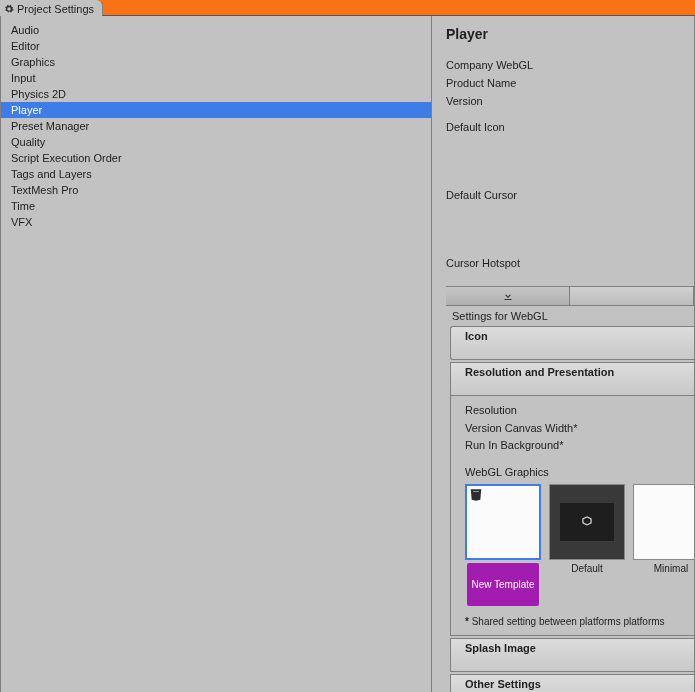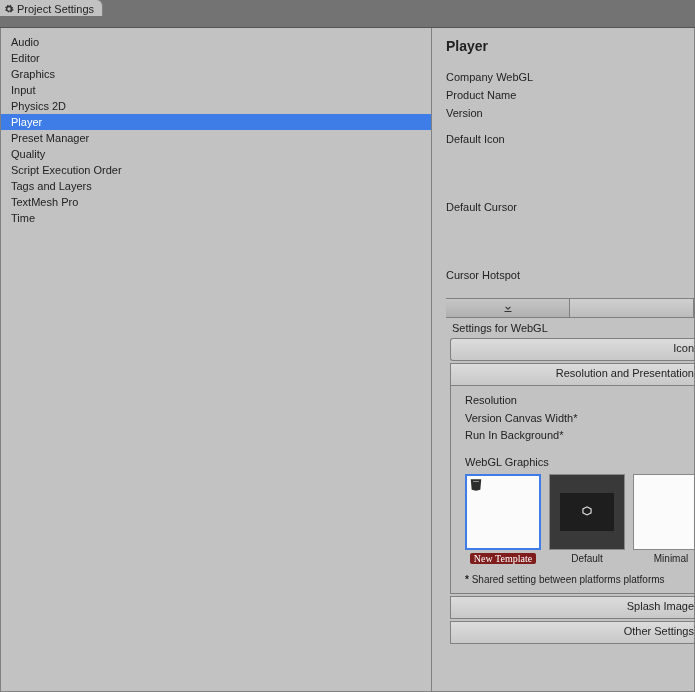--- a/index.html
+++ b/index.html
@@ -1,20 +1,20 @@
 <!DOCTYPE html>
 <html><head>
 <meta charset="utf-8">
 <style>
   * { box-sizing: border-box; margin: 0; padding: 0; font-family: Arial, Helvetica, sans-serif; }
   body { background: #a2a2a2; width: 695px; height: 692px; overflow: hidden; font-size: 11px; color: #222; }
   
   .window { width: 695px; height: 692px; display: flex; flex-direction: column; }
   
-  .titlebar { height: 28px; background: #737373; display: flex; border-bottom: 1px solid #555; }
+  .titlebar { height: 16px; background: #f97316; display: flex; border-bottom: 1px solid #555; }
   .tab { background: #c2c2c2; height: 16px; padding: 1px 8px 0 4px; display: flex; align-items: center; gap: 3px; border-top-right-radius: 6px; font-size: 11px; border-right: 1px solid #808080; }
   .tab .gear { width: 10px; height: 10px; }
   
   .body { flex: 1; display: flex; background: #c2c2c2; border: 1px solid #808080; border-top: none; }
   
   .sidebar { width: 430px; background: #c2c2c2; padding-top: 6px; }
   .sidebar-item { padding: 1px 0 1px 10px; font-size: 11px; line-height: 14px; cursor: default; }
   .sidebar-item.selected { background: #3e7de7; color: #fff; }
   
   .divider { width: 1px; background: #808080; }
@@ -25,32 +25,32 @@
   .rp-gap { height: 8px; }
   .rp-gap-lg { height: 50px; }
   
   .platform-row { margin-top: 14px; border-top: 1px solid #808080; border-bottom: 1px solid #808080; height: 20px; display: flex; }
   .platform-tab { flex: 1; border-right: 1px solid #808080; display: flex; align-items: center; justify-content: center; background: linear-gradient(#d0d0d0,#bcbcbc); }
   .platform-tab.sel { background: linear-gradient(#c6c6c6,#b0b0b0); }
   .dl-icon { width: 12px; height: 12px; }
   
   .settings-label { padding: 4px 0 2px 6px; font-size: 11px; }
   
-  .section { margin-left: 4px; border: 1px solid #808080; border-right: none; border-radius: 3px 0 0 3px; background: linear-gradient(#dcdcdc,#c8c8c8); padding: 3px 0 6px 14px; font-size: 11px; font-weight: normal; margin-top: 2px; text-align: right; }
+  .section { margin-left: 4px; border: 1px solid #808080; border-right: none; border-radius: 3px 0 0 3px; background: linear-gradient(#dcdcdc,#c8c8c8); padding: 3px 0 17px 14px; font-size: 11px; font-weight: bold; margin-top: 2px; }
   .section.flat { border-radius: 0; }
   
   .section-body { margin-left: 4px; border: 1px solid #808080; border-right: none; border-top: none; padding: 6px 8px 8px 14px; font-size: 11px; }
   .section-body .hdr { font-weight: normal; margin-bottom: 4px; margin-top: 2px; }
   .section-body .row { line-height: 17px; }
   
   .templates { display: flex; gap: 8px; margin-top: 6px; }
   .tpl { width: 76px; display: flex; flex-direction: column; align-items: center; }
   .tpl .thumb { width: 76px; height: 76px; background: #fbfbfb; border: 1px solid #888; }
   .tpl.selected .thumb { border: 2px solid #3e7de7; }
-  .tpl.selected .tlabel { background: #7f1d1d; color: #fff; border-radius: 2px; padding: 0 4px; font-family: Liberation Serif, serif; }
+  .tpl.selected .tlabel { background: #a21caf; color: #fff; border-radius: 2px; padding: 16px 4px; }
   .tpl .tlabel { font-size: 10px; margin-top: 3px; text-align: center; white-space: nowrap; }
   .thumb.dark { background: #393939; position: relative; }
   .thumb.dark::after { content: ""; position: absolute; left: 10px; top: 18px; right: 10px; bottom: 18px; background: #1e1e1e; }
   .thumb.dark .unity { position: absolute; left: 50%; top: 50%; transform: translate(-50%,-50%); width: 14px; height: 14px; z-index: 2; }
   .html5-badge { position: absolute; top: 2px; left: 2px; width: 14px; height: 14px; }
   
   .footnote { font-size: 10px; margin-top: 10px; }
   .footnote b { font-weight: bold; }
 </style>
 </head>
@@ -73,20 +73,21 @@
       <div class="sidebar-item">Graphics</div>
       <div class="sidebar-item">Input</div>
       <div class="sidebar-item">Physics 2D</div>
       <div class="sidebar-item selected">Player</div>
       <div class="sidebar-item">Preset Manager</div>
       <div class="sidebar-item">Quality</div>
       <div class="sidebar-item">Script Execution Order</div>
       <div class="sidebar-item">Tags and Layers</div>
       <div class="sidebar-item">TextMesh Pro</div>
       <div class="sidebar-item">Time</div>
+      <div class="sidebar-item">VFX</div>
     </div>
 
     <div class="divider"></div>
 
     <div class="rightpane">
       <div class="rp-title">Player</div>
       <div class="rp-field">Company WebGL</div>
       <div class="rp-field">Product Name</div>
       <div class="rp-field">Version</div>
       <div class="rp-gap"></div>

